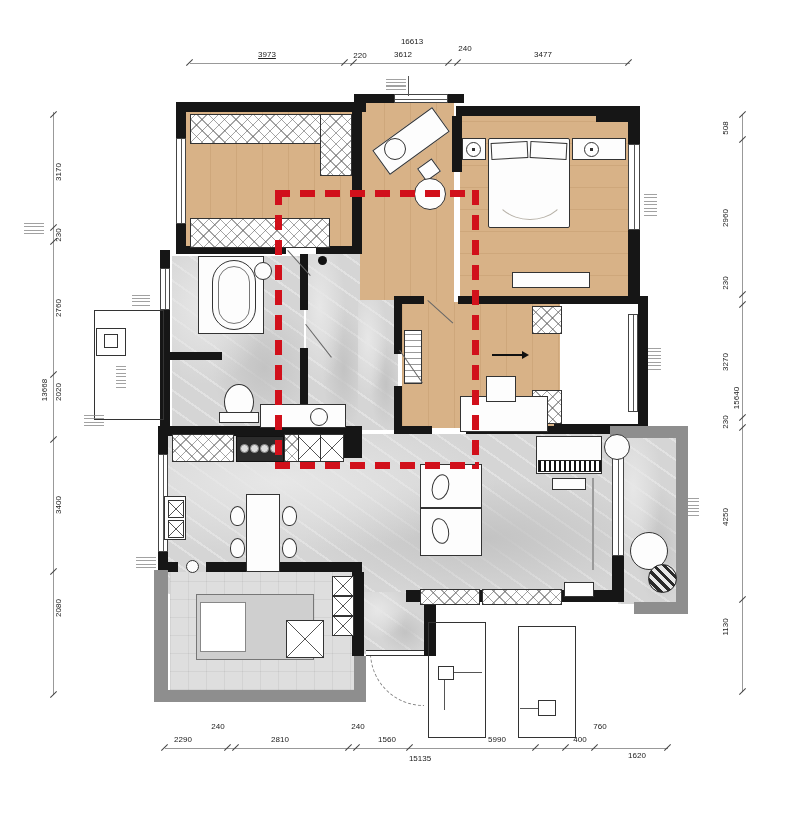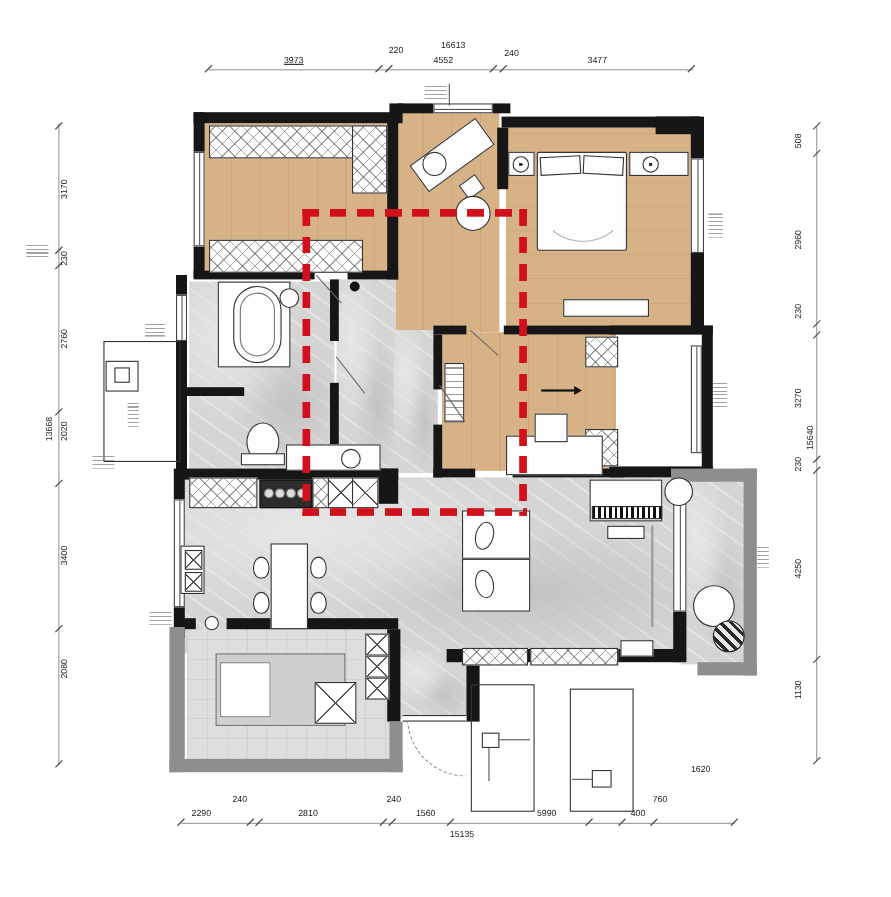--- a/index.html
+++ b/index.html
@@ -241,22 +241,22 @@
 
   <div class="dline" style="left:190px;top:63px;width:440px;height:1px;"></div>
   <div class="tick" style="left:185px;top:62px;"></div>
     <div class="tick" style="left:340px;top:62px;"></div>
   <div class="tick" style="left:349px;top:62px;"></div>
     <div class="tick" style="left:444px;top:62px;"></div>
   <div class="tick" style="left:453px;top:62px;"></div>
     <div class="tick" style="left:624px;top:62px;"></div>
   <span class="dim" style="left:412px;top:42px;">16613</span>
   <span class="dim" style="left:267px;top:55px;text-decoration:underline;">3973</span>
-  <span class="dim" style="left:360px;top:46px;">220</span>
-  <span class="dim" style="left:403px;top:55px;">4552</span>
+  <span class="dim" style="left:360px;top:56px;">220</span>
+  <span class="dim" style="left:403px;top:55px;">3612</span>
   <span class="dim" style="left:465px;top:49px;">240</span>
   <span class="dim" style="left:543px;top:55px;">3477</span>
 
   <div class="dline" style="left:165px;top:748px;width:503px;height:1px;"></div>
   <div class="tick" style="left:160px;top:747px;"></div>
     <div class="tick" style="left:223px;top:747px;"></div>
   <div class="tick" style="left:231px;top:747px;"></div>
     <div class="tick" style="left:344px;top:747px;"></div>
   <div class="tick" style="left:352px;top:747px;"></div>
     <div class="tick" style="left:405px;top:747px;"></div>
@@ -265,21 +265,21 @@
   <div class="tick" style="left:590px;top:747px;"></div>
     <div class="tick" style="left:663px;top:747px;"></div>
   <span class="dim" style="left:183px;top:740px;">2290</span>
   <span class="dim" style="left:218px;top:727px;">240</span>
   <span class="dim" style="left:280px;top:740px;">2810</span>
   <span class="dim" style="left:358px;top:727px;">240</span>
   <span class="dim" style="left:387px;top:740px;">1560</span>
   <span class="dim" style="left:497px;top:740px;">5990</span>
   <span class="dim" style="left:580px;top:740px;">400</span>
   <span class="dim" style="left:600px;top:727px;">760</span>
-  <span class="dim" style="left:637px;top:700px;">1620</span>
+  <span class="dim" style="left:637px;top:756px;">1620</span>
   <span class="dim" style="left:420px;top:759px;">15135</span>
 
   <div class="dline" style="left:53px;top:112px;width:1px;height:583px;"></div>
   <div class="tick" style="left:49px;top:114px;"></div>
     <div class="tick" style="left:49px;top:227px;"></div>
   <div class="tick" style="left:49px;top:241px;"></div>
     <div class="tick" style="left:49px;top:374px;"></div>
   <div class="tick" style="left:49px;top:439px;"></div>
     <div class="tick" style="left:49px;top:571px;"></div>
   <div class="tick" style="left:49px;top:694px;"></div>

